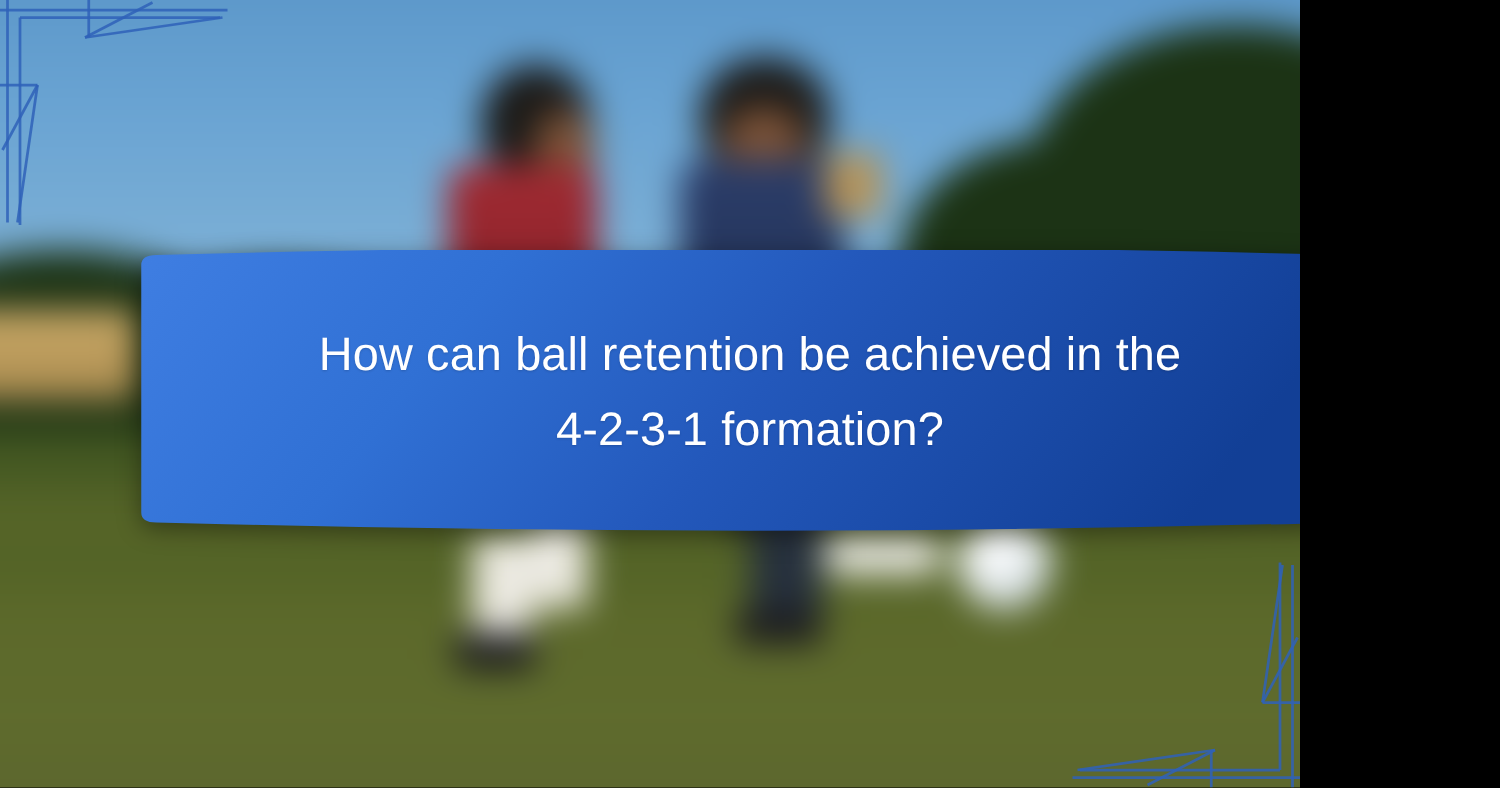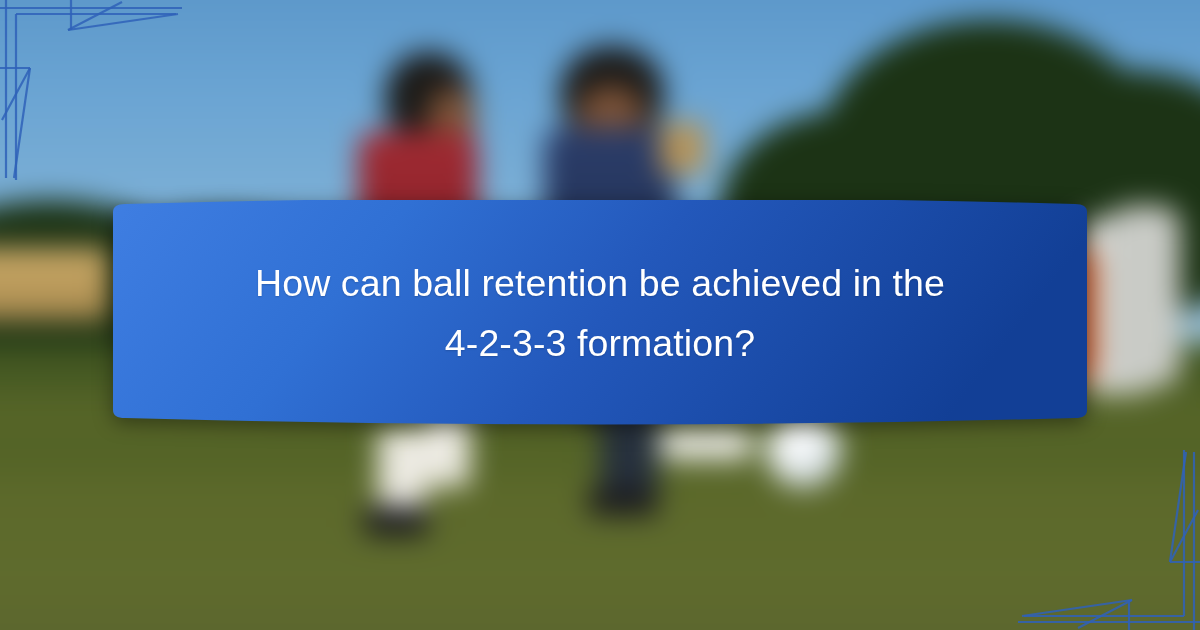--- a/index.html
+++ b/index.html
@@ -7,21 +7,21 @@
   html, body {
     width:1200px;
     height:630px;
     overflow:hidden;
     background:#000;
     font-family:"Liberation Sans", sans-serif;
   }
 
   #stage {
     position:relative;
-    width:1200px;
+    width:1040px;
     height:630px;
     overflow:hidden;
   }
 
   
   .photo {
     position:absolute;
     inset:-40px;
     overflow:hidden;
     filter:blur(14px) saturate(1.05);
@@ -218,18 +218,18 @@
           Q 988 4 988 12
           L 988 210
           Q 988 218 976 218
           Q 501 231 26 218
           Q 14 218 14 210
           Z" fill="url(#cardGrad)"></path>
     </svg>
 
     <div id="card-text">
       <div class="card-line">How can ball retention be achieved in the</div>
-      <div class="card-line">4-2-3-3 formation?</div>
+      <div class="card-line">4-2-3-1 formation?</div>
     </div>
 
   </div>
 
 </div>
 
 </body></html>

